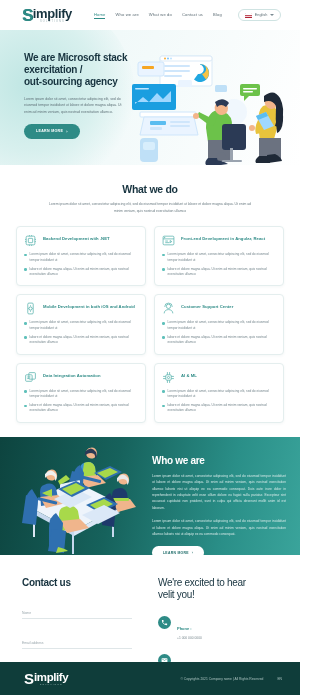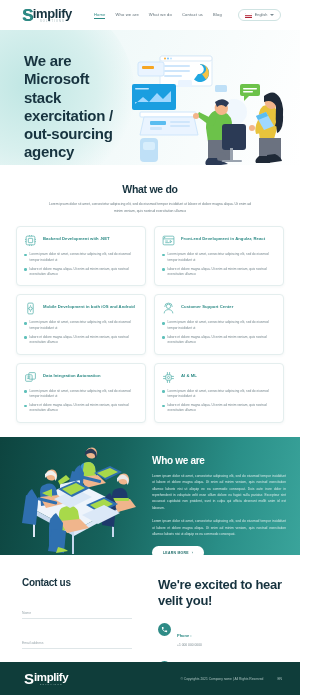--- a/index.html
+++ b/index.html
@@ -48,21 +48,21 @@
     position: relative; height: 135px; overflow: hidden;
     background: linear-gradient(110deg,#eaf6f6 0%, #f3fafa 45%, #ffffff 100%);
   }
   .hero-blob {
     position:absolute; left:-40px; top:-30px; width:175px; height:190px;
     background: radial-gradient(ellipse at 40% 45%, #bfe6e3 0%, #d8f0ee 45%, rgba(234,246,246,0) 72%);
     border-radius:50%;
   }
   .hero-inner { position:relative; padding: 22px 0 0 24px; width:130px; z-index:3; }
   .hero-title {
-    font-size: 15px; font-weight: 700; color: #17333f;
+    font-size: 10px; font-weight: 700; color: #17333f;
     line-height: 1.22; letter-spacing: -0.25px;
   }
   .hero-sub { margin-top: 7px; font-size: 3.5px; color:#5f7178; line-height: 1.85; width: 104px;}
   .btn-primary {
     margin-top: 9px; display:inline-flex; align-items:center; gap:3px;
     background:#2e8b86; color:#fff; border:none; border-radius:20px;
     padding: 5px 12px; font-size:3.6px; font-weight:700; letter-spacing:0.3px; cursor:pointer;
   }
   .btn-arrow { font-size:4px; }
 
@@ -108,21 +108,21 @@
   .contact-left { width:150px; padding: 0 18px 0 22px;}
   .contact-right { width:150px; padding: 0 16px 0 8px; position:relative;}
   .contact-title { font-size:10px; font-weight:700; color:#17333f; letter-spacing:-0.3px;}
   .form { margin-top:12px; }
   .field {
     width:100%; border:none; border-bottom:0.6px solid #dfe6e8;
     font-size:3.4px; color:#8d9ba1; padding: 0 0 3px; margin-bottom: 11px;
     font-family:"Liberation Sans", sans-serif; background:transparent; outline:none;
   }
   .field::placeholder{color:#9aa7ad;}
-  .excited { font-size:13px; font-weight:700; color:#17333f; line-height:1.25; letter-spacing:-0.3px;}
+  .excited { font-size:10px; font-weight:400; color:#17333f; line-height:1.25; letter-spacing:-0.3px;}
   .cinfo { margin-top:14px; display:flex; gap:6px; align-items:flex-start;}
   .cicon {
     width:13px;height:13px;border-radius:50%;background:#2e8b86;color:#fff;
     display:flex;align-items:center;justify-content:center;flex:0 0 13px;
   }
   .clabel { font-size:4px; font-weight:700; color:#2e8b86; }
   .cvalue { font-size:3.3px; color:#7b8a90; margin-top:2px;}
   .contact-art { position:absolute; right:0; bottom:-22px; width:110px; height:58px;}
 
   

